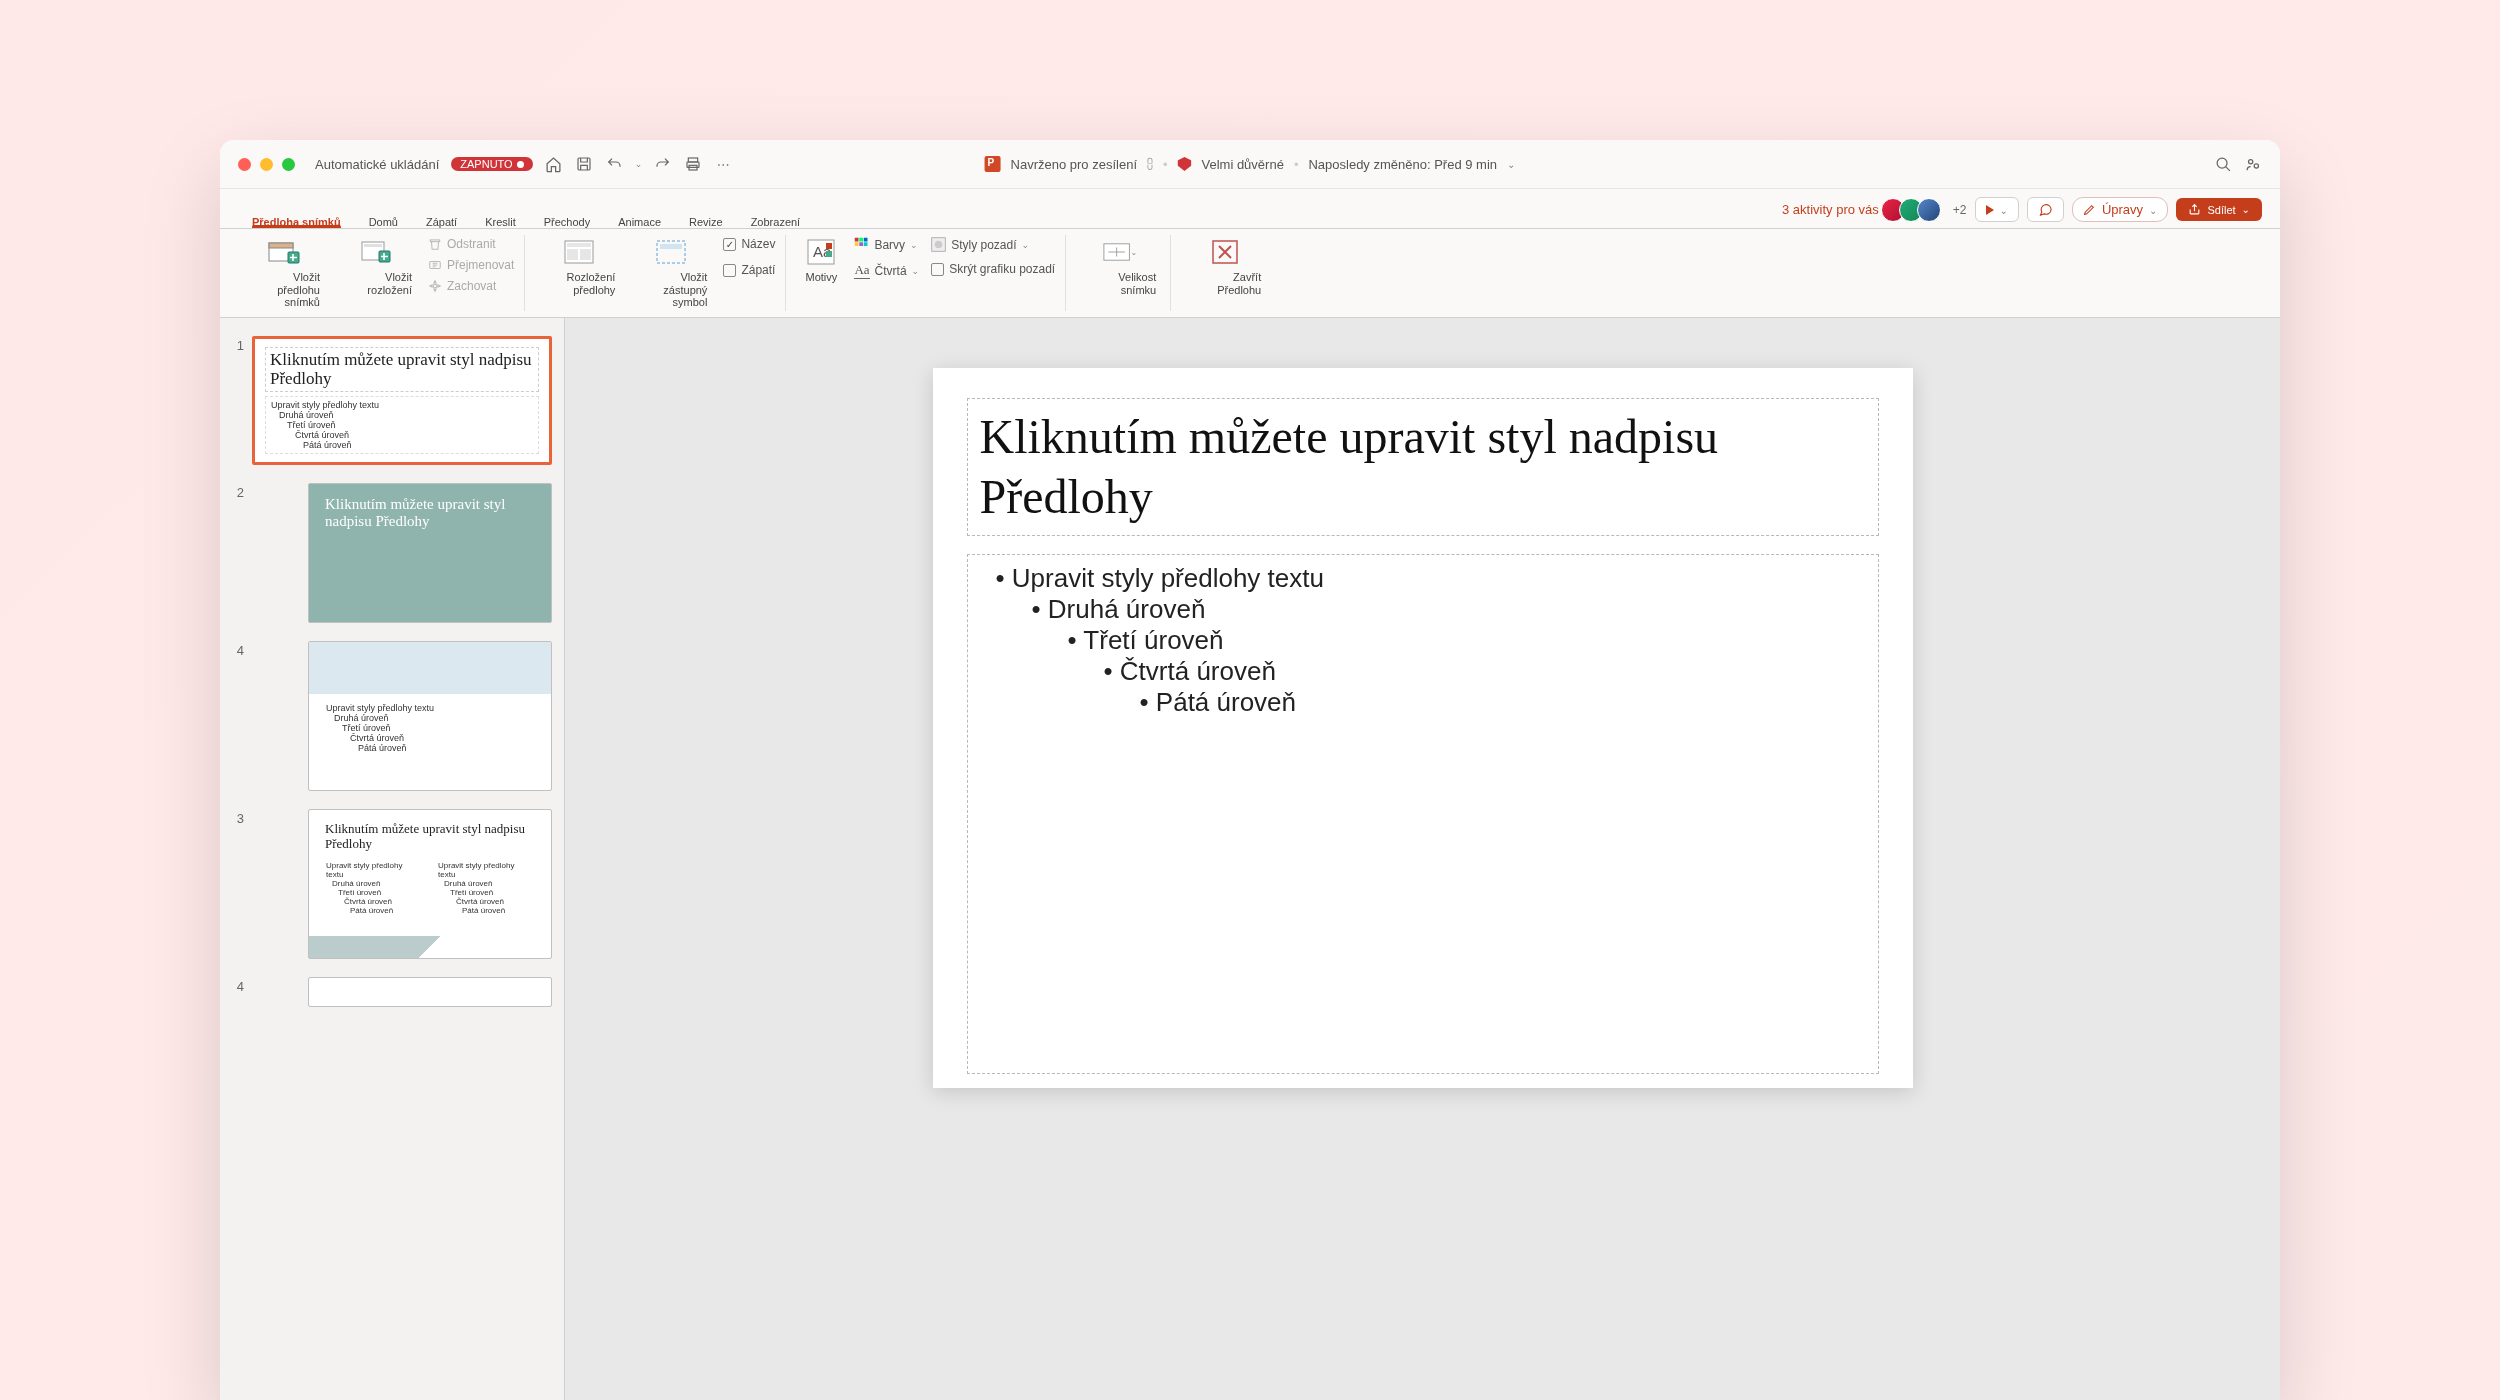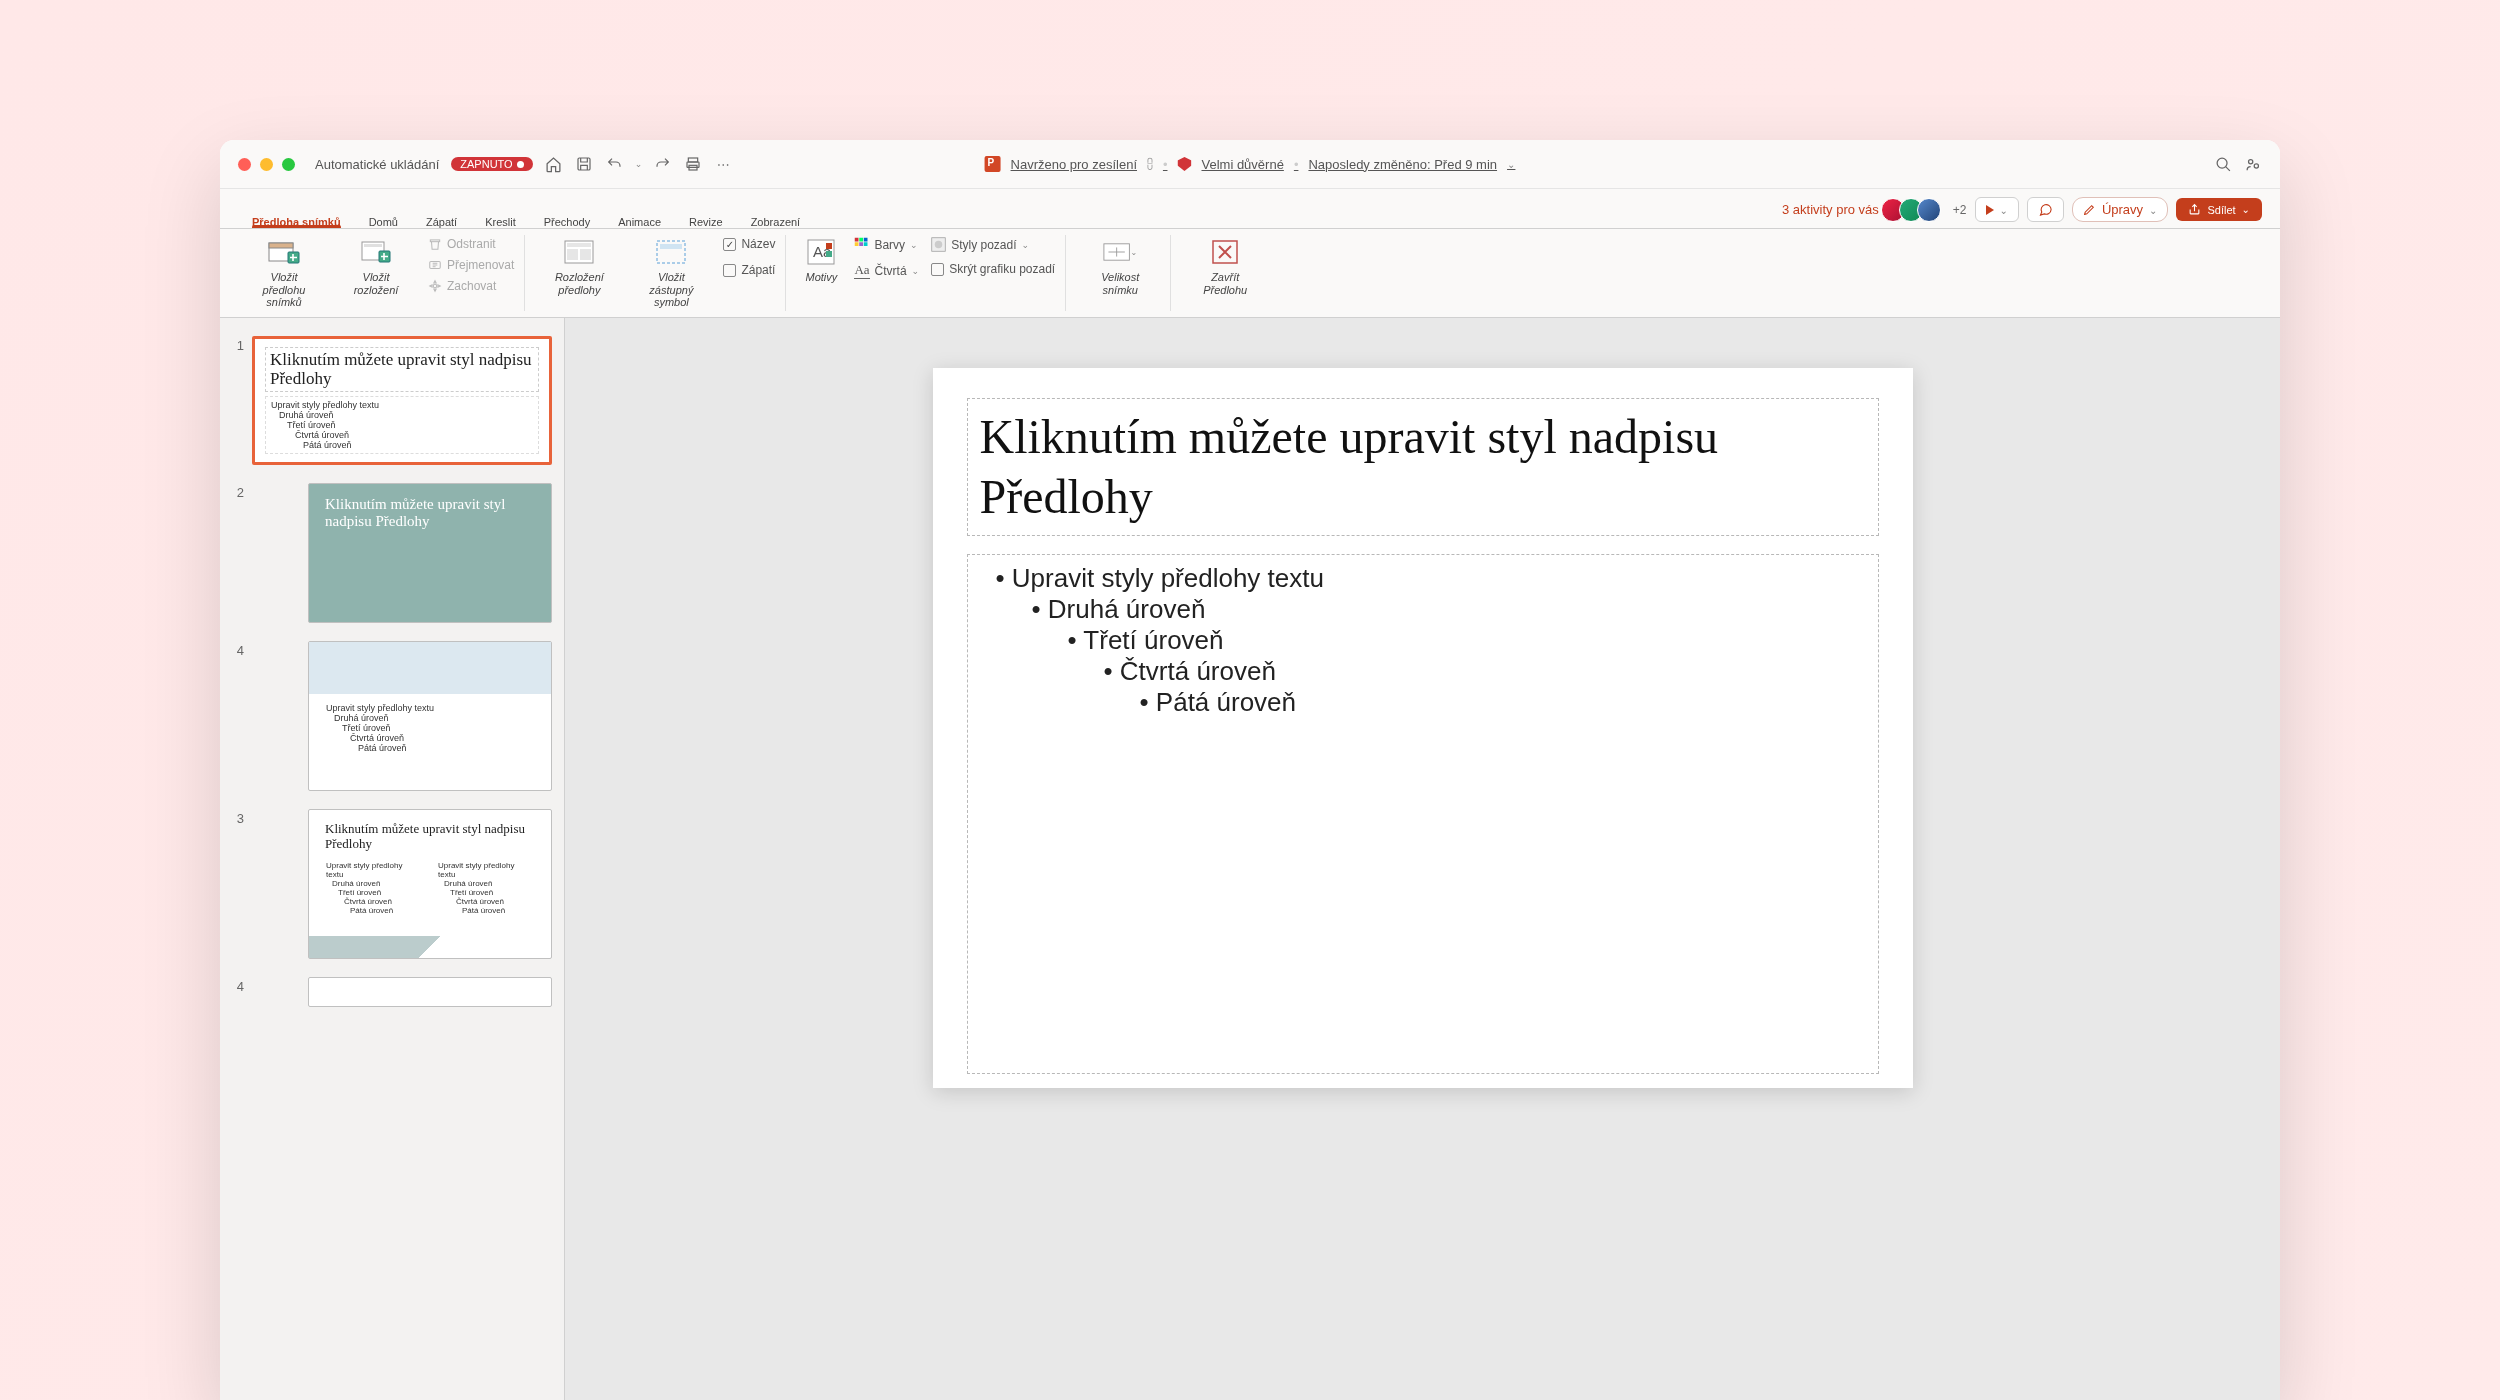--- a/index.html
+++ b/index.html
@@ -7,21 +7,21 @@
 .window { width: 100%; height: 100%; background: #fff; border-radius: 14px 14px 0 0; box-shadow: 0 30px 80px rgba(0,0,0,0.15); overflow: hidden; display: flex; flex-direction: column; }
 
 
 .titlebar { height: 49px; background: #faf9f8; display: flex; align-items: center; padding: 0 18px; gap: 12px; border-bottom: 1px solid #e5e5e5; font-size: 13px; color: #555; }
 .traffic { display: flex; gap: 9px; margin-right: 8px; }
 .dot { width: 13px; height: 13px; border-radius: 50%; }
 .dot.r { background: #ff5f57; } .dot.y { background: #febc2e; } .dot.g { background: #28c840; }
 .autosave-pill { background: #d13438; color: #fff; border-radius: 10px; padding: 1px 9px; font-size: 11px; display: flex; align-items: center; gap: 4px; }
 .autosave-pill::after { content:""; width:7px; height:7px; border-radius:50%; background:#fff; }
 .tb-icon { width:18px; height:18px; display:flex; align-items:center; justify-content:center; color:#666; cursor:pointer; }
-.tb-center { position:absolute; left:50%; transform:translateX(-50%); display:flex; align-items:center; gap:10px; font-size:13px; color:#555;text-decoration:underline; }
+.tb-center { position:absolute; left:50%; transform:translateX(-50%); display:flex; align-items:center; gap:10px; font-size:13px; color:#555; }
 .tb-right { margin-left:auto; display:flex; gap:12px; }
 .appicon { width:16px; height:16px; background:#d24726; border-radius:2px; position:relative; }
 .appicon::after{content:"P"; color:#fff; font-size:10px; font-weight:bold; position:absolute; left:3px; top:1px;}
 .shield { width:14px; height:14px; background:#d13438; clip-path: polygon(50% 0, 100% 25%, 100% 60%, 50% 100%, 0 60%, 0 25%); }
 
 
 .tabs-row { height: 40px; background: #faf9f8; display:flex; align-items:flex-end; padding: 0 18px; border-bottom: 1px solid #d0d0d0; position:relative; }
 .tab { padding: 0 14px 0 14px; font-size: 11px; color: #444; cursor:pointer; position:relative; }
 .tab.active { color: #c43e1c; font-weight:600; }
 .tab.active::after { content:""; position:absolute; left:14px; right:14px; bottom:0; height:3px; background:#c43e1c; border-radius:2px 2px 0 0; }
@@ -39,21 +39,21 @@
 .share-btn::after{content:"⌄"; font-size:10px;}
 .play-tri{width:0;height:0;border-left:8px solid #c43e1c;border-top:5px solid transparent;border-bottom:5px solid transparent;}
 
 
 .ribbon { background:#faf9f8; border-bottom:1px solid #d0d0d0; padding:6px 14px; display:flex; gap:4px; }
 .rgroup { display:flex; flex-direction:column; align-items:center; padding:0 10px; border-right:1px solid #e0e0e0; }
 .rgroup:last-child{border-right:none;}
 .rgroup-row{display:flex; gap:12px; align-items:flex-start;}
 .rbtn-big{display:flex; flex-direction:column; align-items:center; gap:4px; cursor:pointer; padding:2px 4px;}
 .rbtn-big .ic{width:34px; height:30px; display:flex; align-items:center; justify-content:center;}
-.rbtn-big .lbl{font-size:11px; color:#444; text-align:center; line-height:1.15; max-width:72px;font-style:italic;}
+.rbtn-big .lbl{font-size:11px; color:#444; text-align:right; line-height:1.15; max-width:72px;}
 .rbtn-sm{display:flex; align-items:center; gap:5px; font-size:12px; color:#555; cursor:pointer; padding:2px 0;}
 .rbtn-sm.dis{color:#aaa;}
 .rcol{display:flex; flex-direction:column; gap:3px; justify-content:center;}
 .chk{width:13px;height:13px;border:1.5px solid #888;border-radius:2px;display:inline-flex;align-items:center;justify-content:center;font-size:10px;color:#444;}
 .chk.on::after{content:"✓";}
 svg{display:block;}
 
 
 .body { flex:1; display:flex; background:#e8e8e8; overflow:hidden;}
 .thumbs { width:345px; background:#f3f2f1; border-right:1px solid #d0d0d0; padding:18px 12px; overflow-y:auto;}

